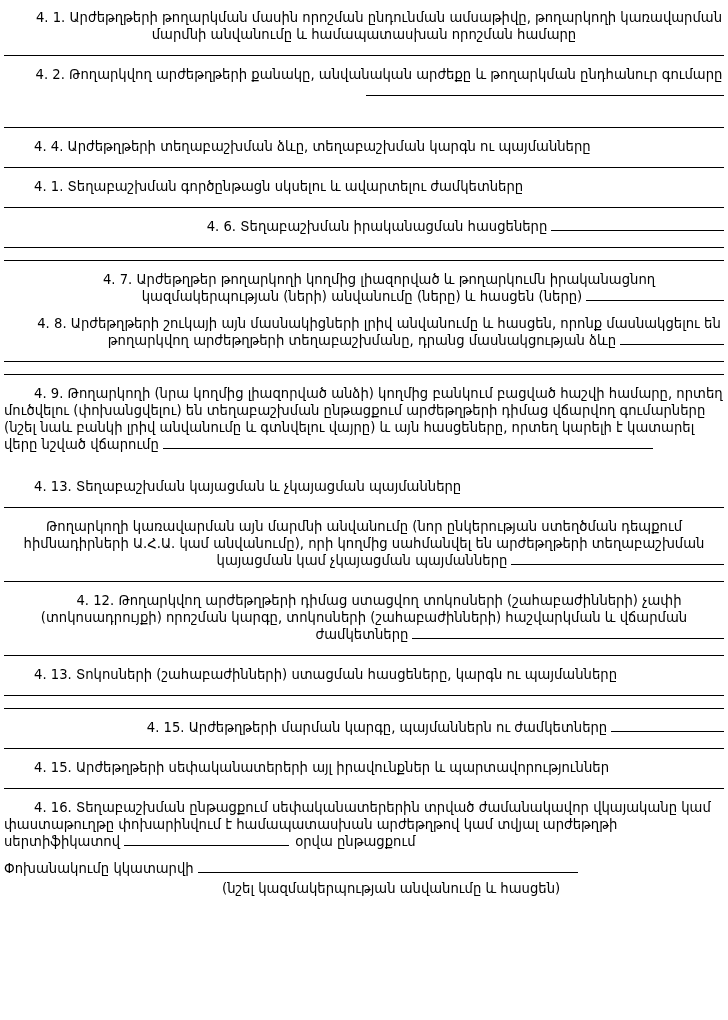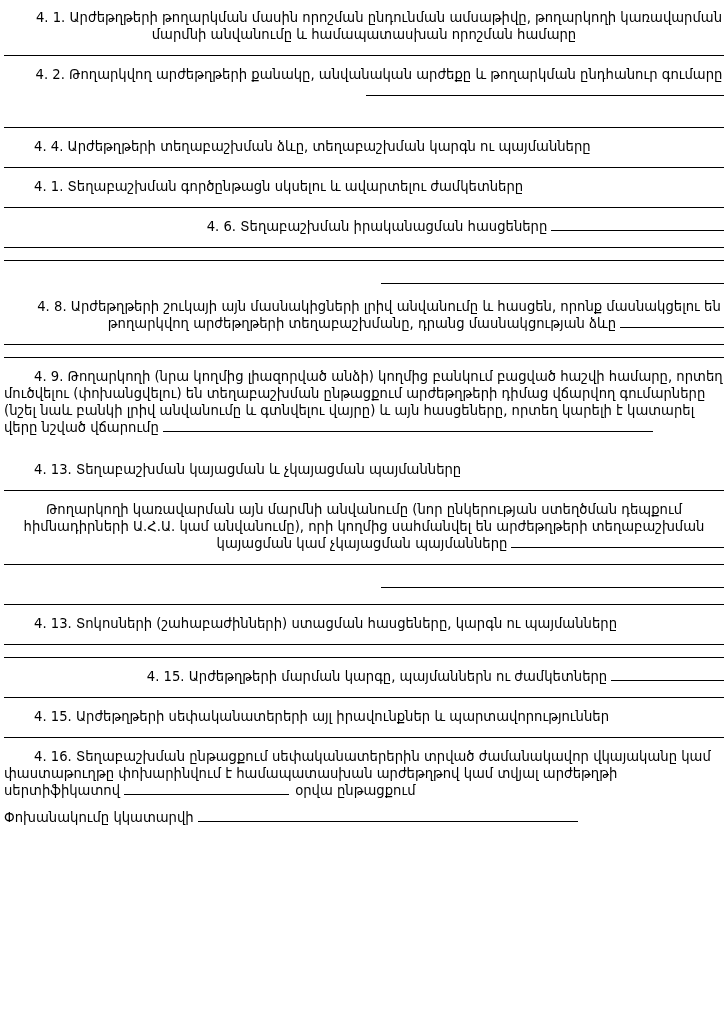--- a/index.html
+++ b/index.html
@@ -50,34 +50,35 @@
     <p class="para item clip"><span>4. 2. Թողարկվող արժեթղթերի քանակը, անվանական արժեքը և թողարկման ընդհանուր գումարը</span><span class="fill fill-rest"></span></p>
     <div class="gap"></div>
     <div class="rule"></div>
     <p class="para item"><span>4. 4. Արժեթղթերի տեղաբաշխման ձևը, տեղաբաշխման կարգն ու պայմանները</span></p>
     <div class="rule"></div>
     <p class="para item"><span>4. 1. Տեղաբաշխման գործընթացն սկսելու և ավարտելու ժամկետները</span></p>
     <div class="rule"></div>
     <p class="para item clip"><span>4. 6. Տեղաբաշխման իրականացման հասցեները</span><span class="fill fill-rest"></span></p>
     <div class="rule"></div>
     <div class="rule"></div>
-    <p class="para item clip"><span class="fill fill-rest"></span></p>
+    <p class="para item clip"><span>4. 7. Արժեթղթեր թողարկողի կողմից լիազորված և թողարկումն իրականացնող կազմակերպության (ների) անվանումը (ները) և հասցեն (ները)</span><span class="fill fill-rest"></span></p>
     <p class="para item clip"><span>4. 8. Արժեթղթերի շուկայի այն մասնակիցների լրիվ անվանումը և հասցեն, որոնք մասնակցելու են թողարկվող արժեթղթերի տեղաբաշխմանը, դրանց մասնակցության ձևը</span><span class="fill fill-rest"></span></p>
     <div class="rule"></div>
     <div class="rule"></div>
     <p class="para item"><span>4. 9. Թողարկողի (նրա կողմից լիազորված անձի) կողմից բանկում բացված հաշվի համարը, որտեղ մուծվելու (փոխանցվելու) են տեղաբաշխման ընթացքում արժեթղթերի դիմաց վճարվող գումարները (նշել նաև բանկի լրիվ անվանումը և գտնվելու վայրը) և այն հասցեները, որտեղ կարելի է կատարել վերը նշված վճարումը</span><span class="fill" style="width: 490px;"></span></p>
     <div class="gap"></div>
     <p class="para item"><span>4. 13. Տեղաբաշխման կայացման և չկայացման պայմանները</span></p>
     <div class="rule"></div>
     <p class="para flush clip"><span>Թողարկողի կառավարման այն մարմնի անվանումը (նոր ընկերության ստեղծման դեպքում հիմնադիրների Ա.Հ.Ա. կամ անվանումը), որի կողմից սահմանվել են արժեթղթերի տեղաբաշխման կայացման կամ չկայացման պայմանները</span><span class="fill fill-rest"></span></p>
     <div class="rule"></div>
-    <p class="para item clip"><span class="fill fill-rest"></span></p>
+    <p class="para item clip"><span>4. 12. Թողարկվող արժեթղթերի դիմաց ստացվող տոկոսների (շահաբաժինների) չափի (տոկոսադրույքի) որոշման կարգը, տոկոսների (շահաբաժինների) հաշվարկման և վճարման ժամկետները</span><span class="fill fill-rest"></span></p>
     <div class="rule"></div>
     <p class="para item"><span>4. 13. Տոկոսների (շահաբաժինների) ստացման հասցեները, կարգն ու պայմանները</span></p>
     <div class="rule"></div>
     <div class="rule"></div>
     <p class="para item clip"><span>4. 15. Արժեթղթերի մարման կարգը, պայմաններն ու ժամկետները</span><span class="fill fill-rest"></span></p>
     <div class="rule"></div>
     <p class="para item"><span>4. 15. Արժեթղթերի սեփականատերերի այլ իրավունքներ և պարտավորություններ</span></p>
     <div class="rule"></div>
     <p class="para item"><span>4. 16. Տեղաբաշխման ընթացքում սեփականատերերին տրված ժամանակավոր վկայականը կամ փաստաթուղթը փոխարինվում է համապատասխան արժեթղթով կամ տվյալ արժեթղթի սերտիֆիկատով</span><span class="fill" style="width: 165px;"></span><span> օրվա ընթացքում</span></p>
     <p class="para flush"><span>Փոխանակումը կկատարվի</span><span class="fill" style="width: 380px;"></span></p>
+    <p class="para caption"><span>(նշել կազմակերպության անվանումը և հասցեն)</span></p>
   </div>
 
 </body></html>

